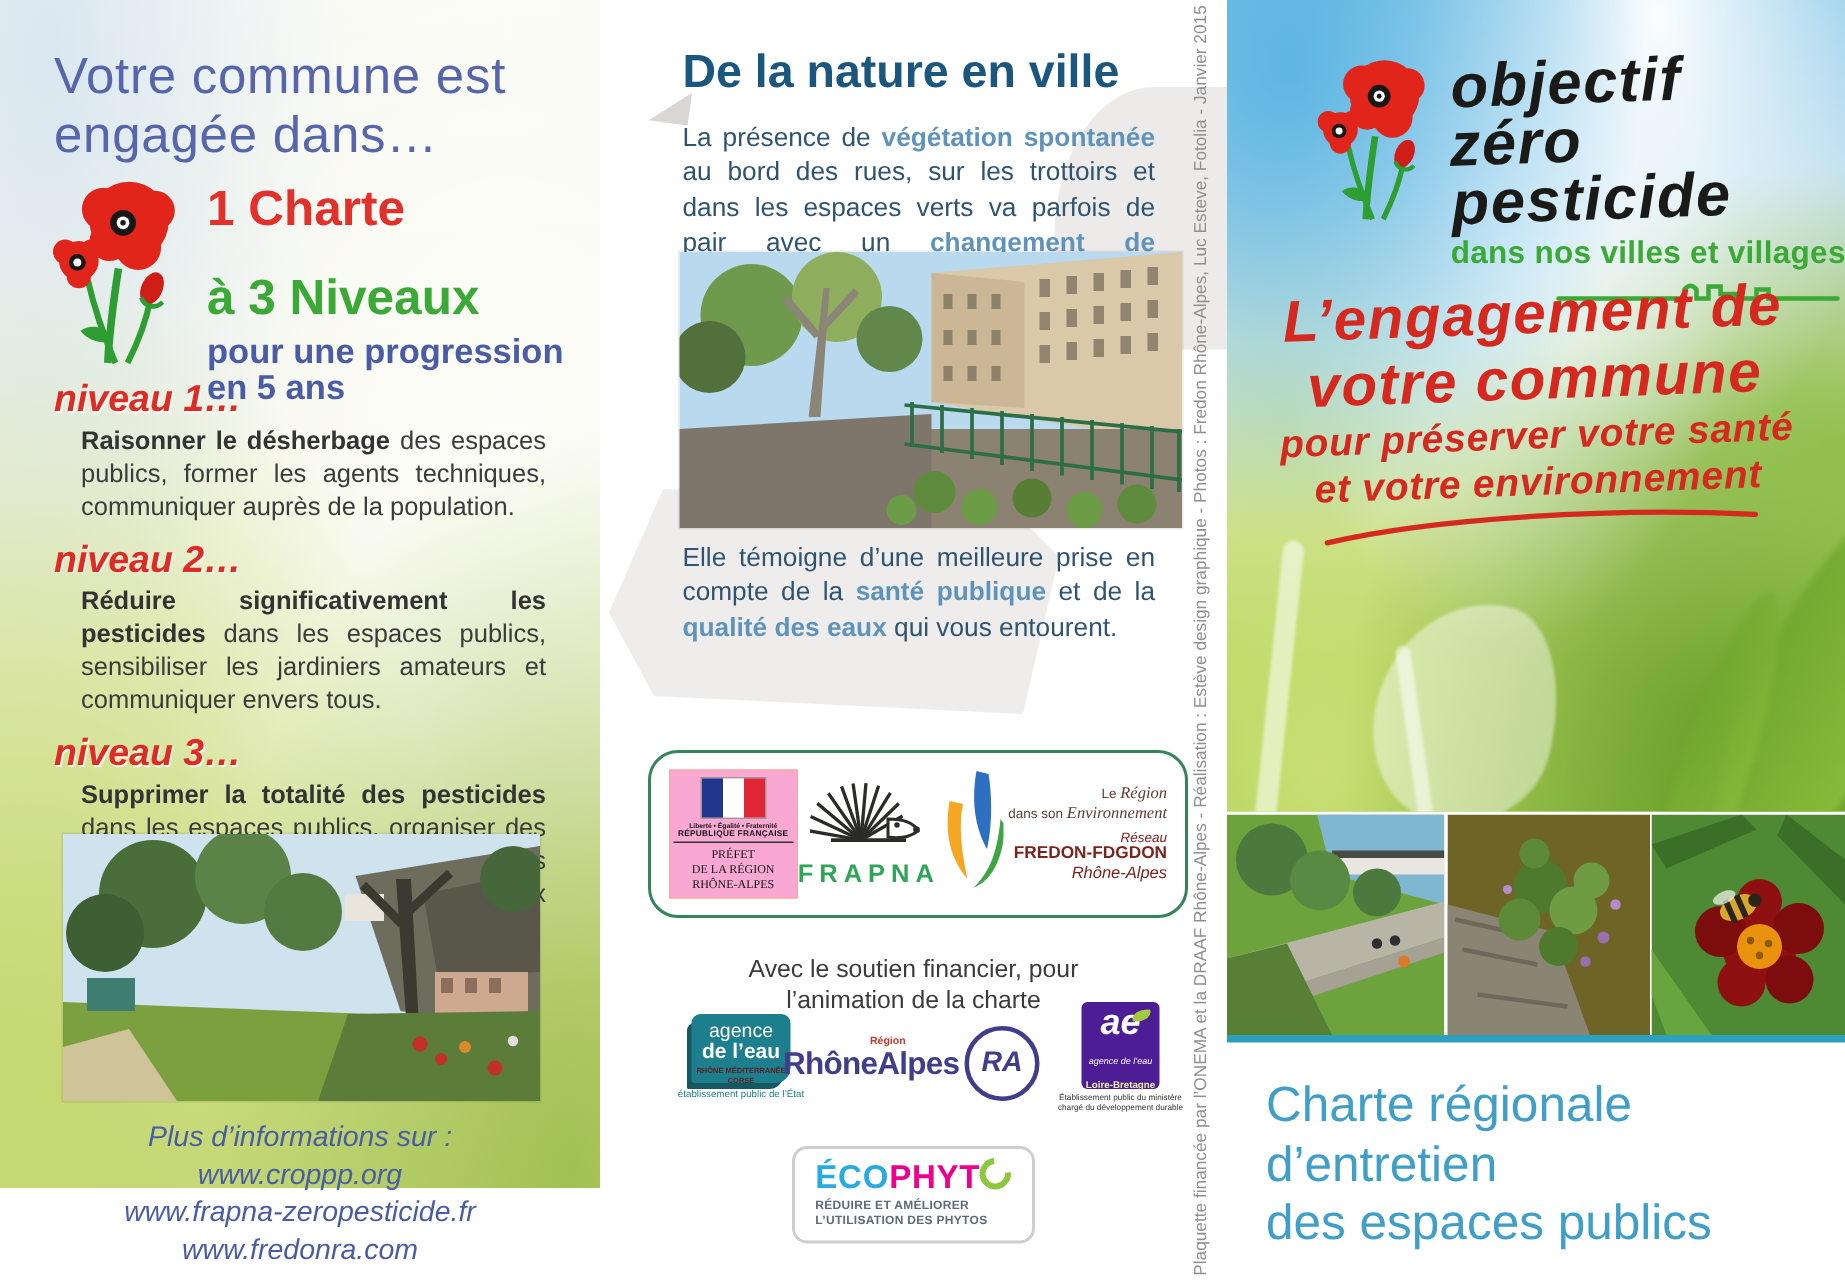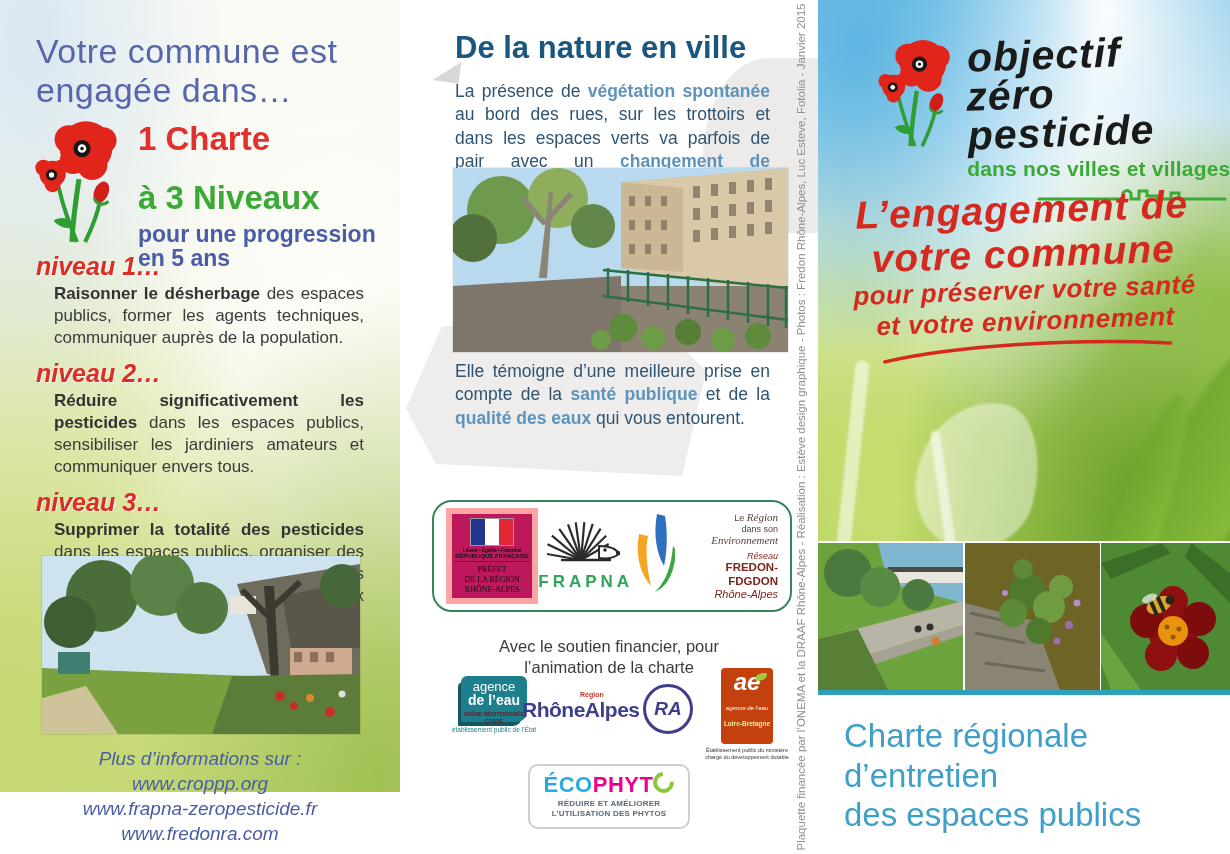--- a/index.html
+++ b/index.html
@@ -44,21 +44,21 @@
        clip-path:polygon(12% 0,88% 6%,100% 30%,92% 100%,10% 92%,0 55%);}
   .mid-title{left:55px;top:30px;font-size:31px;font-weight:bold;color:#1a567e;}
   .mid-para{position:absolute;left:55px;width:315px;font-size:17.5px;line-height:1.33;
     color:#2f5472;text-align:justify;margin:0;}
   .mid-para .hl{color:#5e93bc;font-weight:bold;}
   .p1{top:80px;} .p2{top:360px;}
   .mid-photo{left:53px;top:168px;width:335px;height:184px;box-shadow:0 0 0 1px rgba(0,0,0,.08);}
   .partners{left:32px;top:500px;width:360px;height:112px;border:2px solid #35845a;
     border-radius:20px;background:#fff;display:flex;align-items:center;
     justify-content:space-between;padding:0 12px;box-sizing:border-box;}
-  .prefet{width:80px;border:6px solid #fca5a5;background:#be185d;text-align:center;
+  .prefet{width:80px;border:1px solid #fca5a5;background:#f9a8d4;text-align:center;
     padding:3px 2px;font-size:5px;color:#111;}
   .flag{width:42px;height:26px;margin:1px auto 2px;display:flex;border:1px solid #999;}
   .flag i{flex:1;} .flag .b{background:#23368f;} .flag .w{background:#fff;} .flag .r{background:#e32636;}
   .motto{font-size:4.5px;font-weight:bold;}
   .repub{font-size:5.5px;font-weight:bold;letter-spacing:.2px;}
   .prefet-name{border-top:1px solid #333;margin-top:2px;padding-top:3px;font-size:8px;
     font-family:"Liberation Serif",serif;white-space:pre-line;line-height:1.25;}
   .frapna{width:96px;text-align:center;}
   .frapna-name{color:#2fa558;font-weight:bold;font-size:17px;letter-spacing:4px;margin-top:2px;}
   .fredon{display:flex;align-items:center;width:152px;}
@@ -76,31 +76,31 @@
   .rmc-a{font-size:13px;line-height:1;} .rmc-e{font-size:14px;font-weight:bold;line-height:1.1;}
   .rmc-sub{font-size:5px;font-weight:bold;color:#5e1f1f;margin-top:3px;white-space:pre-line;line-height:1.3;}
   .rmc-foot{font-size:6.5px;color:#1d7f8d;margin-top:4px;}
   .region{left:122px;top:692px;width:118px;}
   .region-small{font-size:7px;color:#c0392b;font-weight:bold;margin-left:58px;line-height:.8;}
   .region-name{font-size:21px;font-weight:bold;color:#403e8c;letter-spacing:-.5px;}
   .ra-circle{left:243px;top:684px;width:44px;height:44px;border:3.5px solid #403e8c;border-radius:50%;
     color:#403e8c;font-weight:bold;font-size:19px;display:flex;align-items:center;justify-content:center;
     font-style:italic;}
   .lb{left:300px;top:668px;width:94px;text-align:center;}
-  .lb-box{width:52px;height:76px;margin:0 auto;background:#c2410c;border-radius:4px;color:#fff;
+  .lb-box{width:52px;height:58px;margin:0 auto;background:#4c1d95;border-radius:4px;color:#fff;
     position:relative;padding-top:2px;box-sizing:border-box;}
   .lb-ae{font-size:24px;font-weight:bold;font-style:italic;line-height:1;}
   .lb-leaf{position:absolute;right:6px;top:5px;width:12px;height:8px;background:#a4c93f;
     border-radius:80% 10% 80% 10%;}
   .lb-name{font-size:6px;line-height:1.25;white-space:pre-line;margin-top:3px;}
   .lb-name b{color:#e8f0a0;font-size:6.5px;}
   .lb-foot{font-size:5.5px;color:#333;margin-top:3px;line-height:1.3;white-space:pre-line;}
   .ecophyto{left:0;top:764px;width:418px;display:flex;justify-content:center;}
   .eco-box{border:2px solid #cccfcc;border-radius:10px;background:#fff;padding:6px 14px 7px;
-    text-align:center;}
+    text-align:left;}
   .eco-line{font-size:22px;font-weight:bold;letter-spacing:.5px;line-height:1;}
   .eco-line .eco{color:#29abe2;} .eco-line .phyt{color:#ec008c;}
   .eco-o{display:inline-block;width:13px;height:13px;border:4px solid #8dc63f;
     border-top-color:transparent;border-radius:50%;transform:rotate(40deg);vertical-align:-1px;}
   .eco-tag{font-size:8px;font-weight:bold;color:#5a6b7a;margin-top:3px;line-height:1.3;
     white-space:pre-line;letter-spacing:.2px;}
   .credit{left:801px;top:427px;width:850px;transform:translate(-50%,-50%) rotate(-90deg);
     text-align:center;font-size:11.5px;color:#8f8f8f;}
 
   

